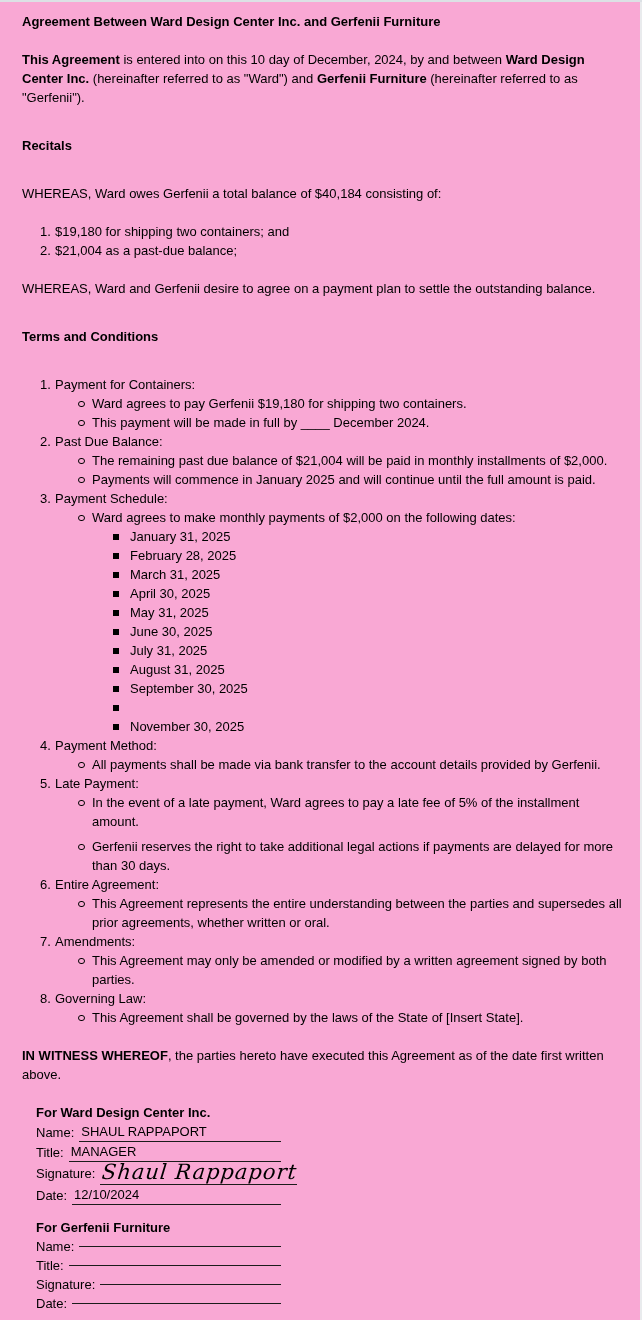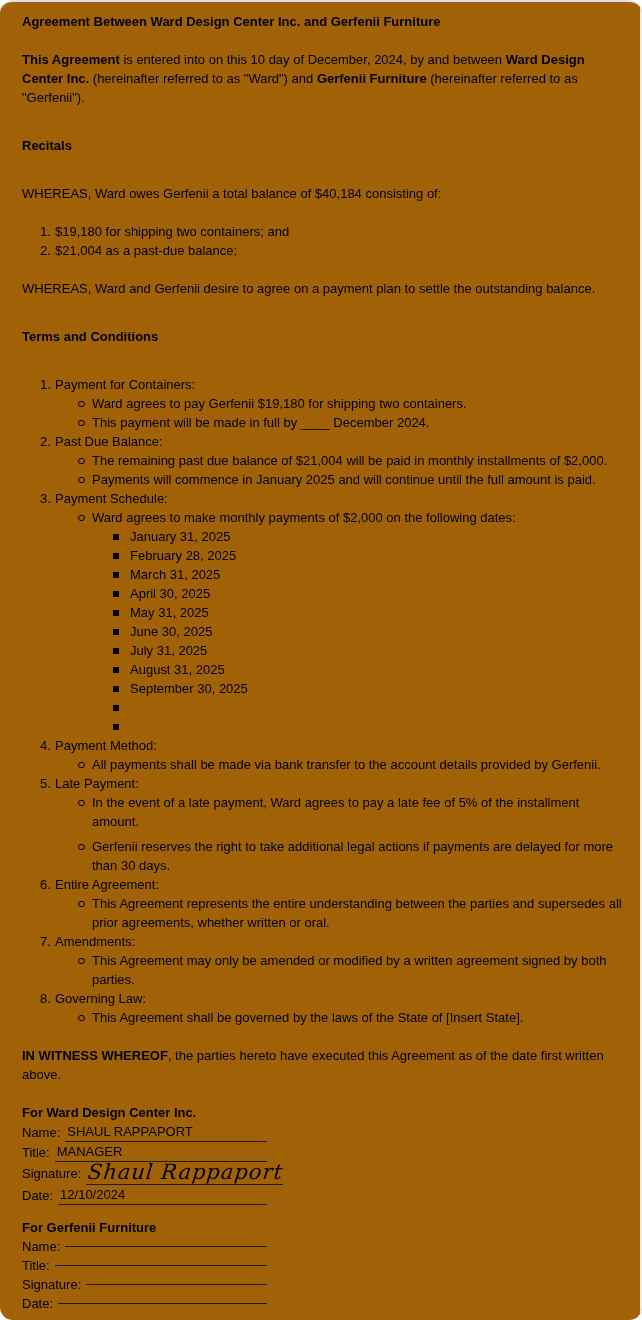--- a/index.html
+++ b/index.html
@@ -3,23 +3,22 @@
 <meta charset="utf-8">
 <style>
   html,body { margin:0; padding:0; background:#ffffff; }
   body {
     width:642px; height:1320px;
     font-family:"Liberation Sans", sans-serif;
     font-size:13px; line-height:19px; color:#000;
   }
   .page {
     position:relative; width:642px; height:1320px;
-    box-sizing:border-box; overflow:hidden; background:#a16207;
+    box-sizing:border-box; overflow:hidden; background:#f9a8d4;
     border-top:2px solid #dce1e5;
-    border-radius:13px;
   }
   .edge-right {
     position:absolute; top:0; right:0; width:2px; height:100%;
     background:#e9ebed;
   }
   .content { padding:10px 20px 0 22px; }
 
   .doc-title { font-weight:bold; margin:0 0 13px 0; }
   .para { margin:19px 0; }
   .heading { font-weight:bold; margin:29px 0; }
@@ -47,21 +46,21 @@
   .l3 { padding-left:91px; }
   .l3 .m3 { flex:none; width:17px; position:relative; height:19px; }
   .l3 .m3::before {
     content:""; position:absolute; left:0; top:7px;
     width:5.5px; height:5.5px; background:#000;
   }
 
   .gap-top { margin-top:6px; }
 
   
-  .sig-block { margin:13px 0; }
+  .sig-block { margin:13px 14px; }
   .sig-heading { font-weight:bold; }
   .sig-row { display:flex; width:245px; align-items:center; min-height:19px; }
   .sig-row .lbl { flex:none; padding-right:5px; }
   .sig-row .line {
     flex:1; border-bottom:1.6px solid #1c1c1c;
     padding-left:2px; white-space:nowrap;
   }
   .sig-row.script-row { min-height:21px; }
   .script {
     font-family:"DejaVu Serif", serif; font-style:italic;
@@ -176,20 +175,21 @@
           </div>
         <div class="row l3">
             <span class="m3"></span>
             <span class="txt">September 30, 2025</span>
           </div>
         <div class="row l3">
             <span class="m3"></span>
           </div>
         <div class="row l3">
             <span class="m3"></span>
+            <span class="txt">November 30, 2025</span>
           </div>
       </div>
 
       <div>
         <div class="row l1">
           <span class="num">4.</span>
           <span class="txt ttl">Payment Method:</span>
         </div>
         <div class="row l2">
           <span class="m2"></span>

